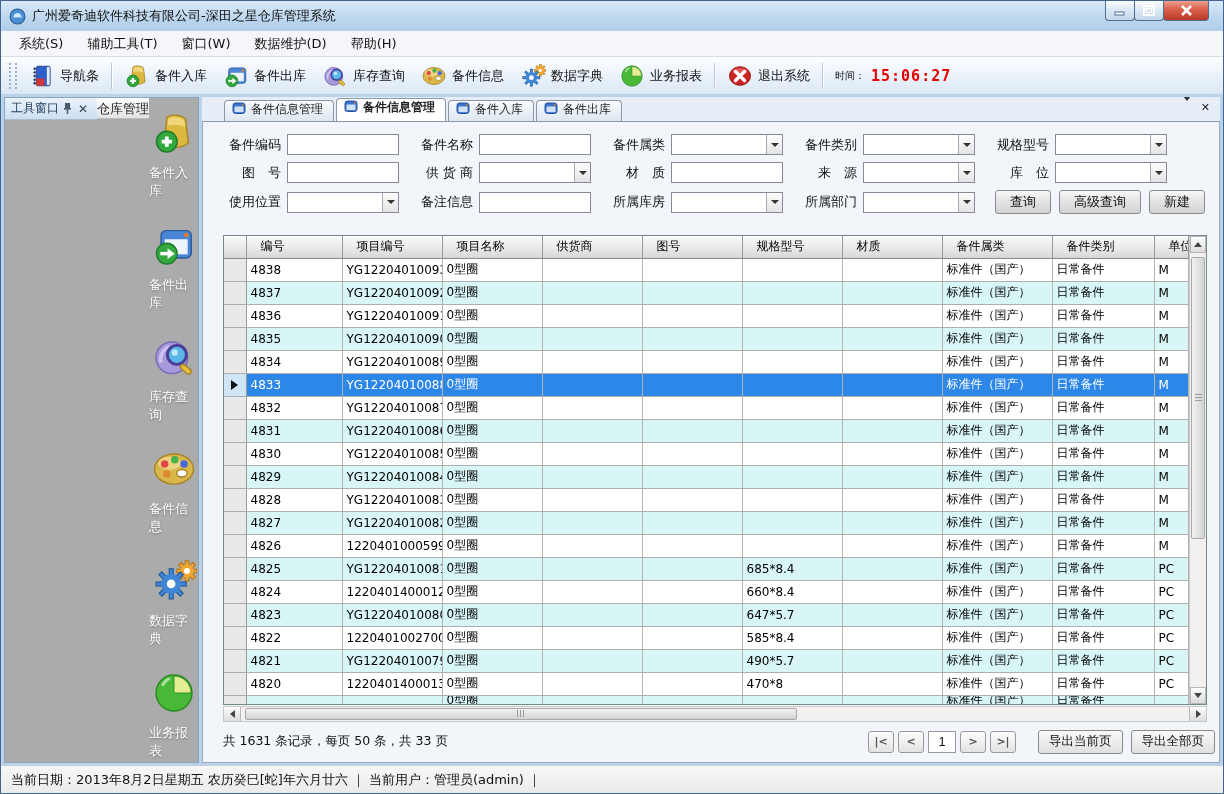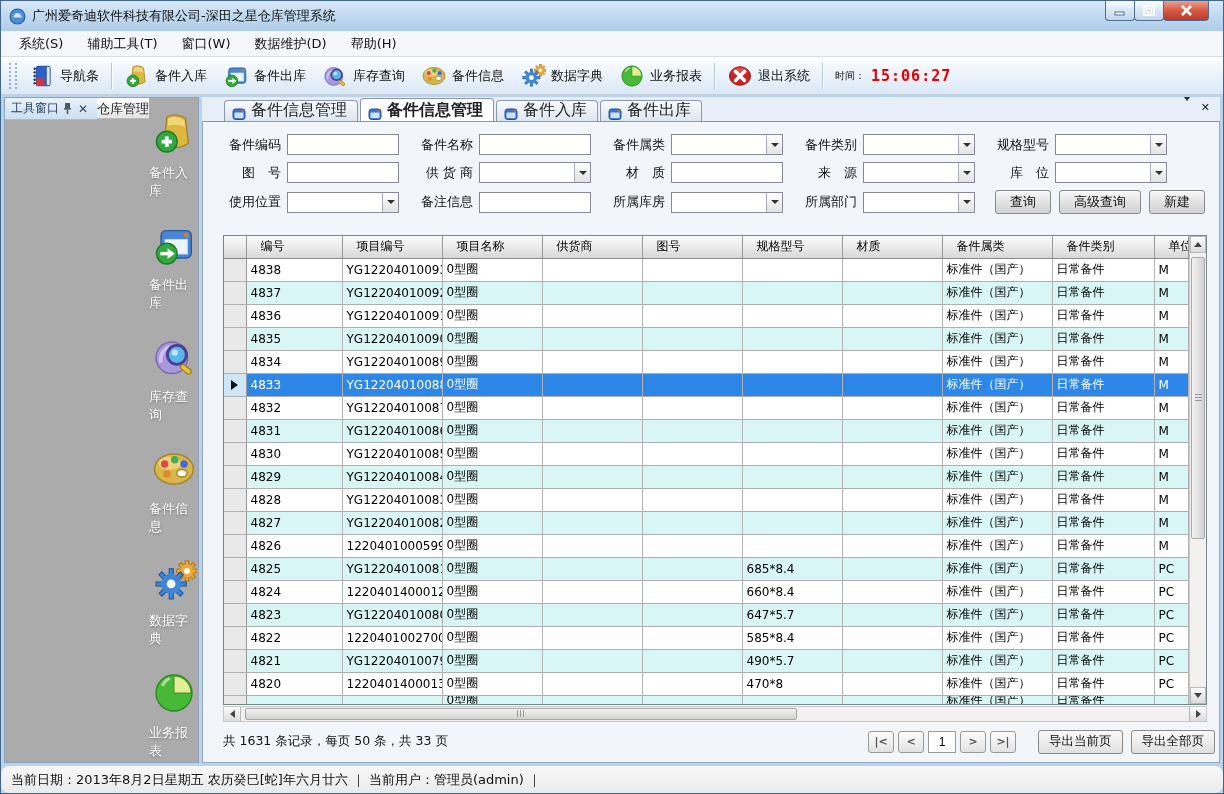--- a/index.html
+++ b/index.html
@@ -53,23 +53,23 @@
   .sb-group{ height:21px; background:linear-gradient(#ffffff,#e4e4e4);
     border-bottom:1px solid #bdbdbd; text-align:center; font-size:13px; color:#222; line-height:21px; }
   .sb-body{ flex:1; overflow:hidden; padding-top:12px; }
   .sb-item{ display:flex; flex-direction:column; align-items:center; margin-bottom:22px; cursor:default; }
   .sb-item svg{ width:46px; height:46px; }
   .sb-item .lbl{ margin-top:4px; font-size:13px; color:#fff; text-shadow:0 1px 2px rgba(0,0,0,.35); }
 
   
   .content{ flex:1; display:flex; flex-direction:column; background:#e7eef7; overflow:hidden; }
   .tabstrip{ height:24px; display:flex; align-items:flex-end; padding-left:22px; flex:0 0 auto; position:relative; }
-  .tab{ display:flex; align-items:flex-end; gap:5px; height:21px; padding:0 10px 0 7px;
+  .tab{ display:flex; align-items:flex-start; gap:5px; height:21px; padding:0 10px 0 7px;
     border:1px solid #8a98a8; border-bottom:0; border-radius:4px 4px 0 0; margin-right:2px;
-    background:linear-gradient(#f7fafd,#dde6f0); font-size:16px; color:#222; cursor:default; position:relative; }
+    background:linear-gradient(#f7fafd,#dde6f0); font-size:12px; color:#222; cursor:default; position:relative; }
   .tab.active{ height:23px; background:#fff; font-weight:bold; z-index:2; }
   .tab svg{ width:14px; height:14px; }
   .tab-tools{ position:absolute; right:10px; top:4px; display:flex; gap:10px; align-items:center; }
   .tab-tools .tt{ font-size:11px; color:#222; cursor:default; }
   .arrow-down{ width:0; height:0; border-left:4px solid transparent; border-right:4px solid transparent; border-top:5px solid #333; }
 
   .panel{ flex:1; border:1px solid #98a8ba; border-top:1px solid #8a98a8; background:#f2f6fa;
     display:flex; flex-direction:column; overflow:hidden; }
 
   
@@ -141,21 +141,21 @@
   .pgbtn{ width:26px; height:22px; border:1px solid #9a9a9a; border-radius:3px;
     background:linear-gradient(#fdfdfd,#e2e2e2); font-size:11px; color:#555; font-weight:bold;
     display:flex; align-items:center; justify-content:center; font-family:inherit; }
   .pg-input{ width:28px; height:22px; border:1px solid #9a9a9a; text-align:center; font-size:12px; }
   .exbtns{ display:flex; gap:8px; margin-left:18px; }
   .exbtn{ height:24px; padding:0 10px; border:1px solid #8a8a8a; border-radius:3px;
     background:linear-gradient(#f9f9f9,#e0e0e0); font-size:12.5px; color:#111; font-family:inherit; }
 
   
   .statusbar{ height:28px; flex:0 0 auto; background:linear-gradient(#f7f7f7,#ebebeb);
-    border-top:1px solid #c4cdd8; display:flex; align-items:center; padding:0 10px; font-size:13px; color:#111;border-radius:8px; }
+    border-top:1px solid #c4cdd8; display:flex; align-items:center; padding:0 10px; font-size:13px; color:#111; }
 </style>
 </head>
 <body>
 
 <div class="window">
 
   <div class="titlebar">
     <span class="app-ic">
       <svg viewBox="0 0 16 16" width="17" height="17">
           <circle cx="8" cy="8" r="7" fill="#4a90d9" stroke="#2a5a8a"></circle>

